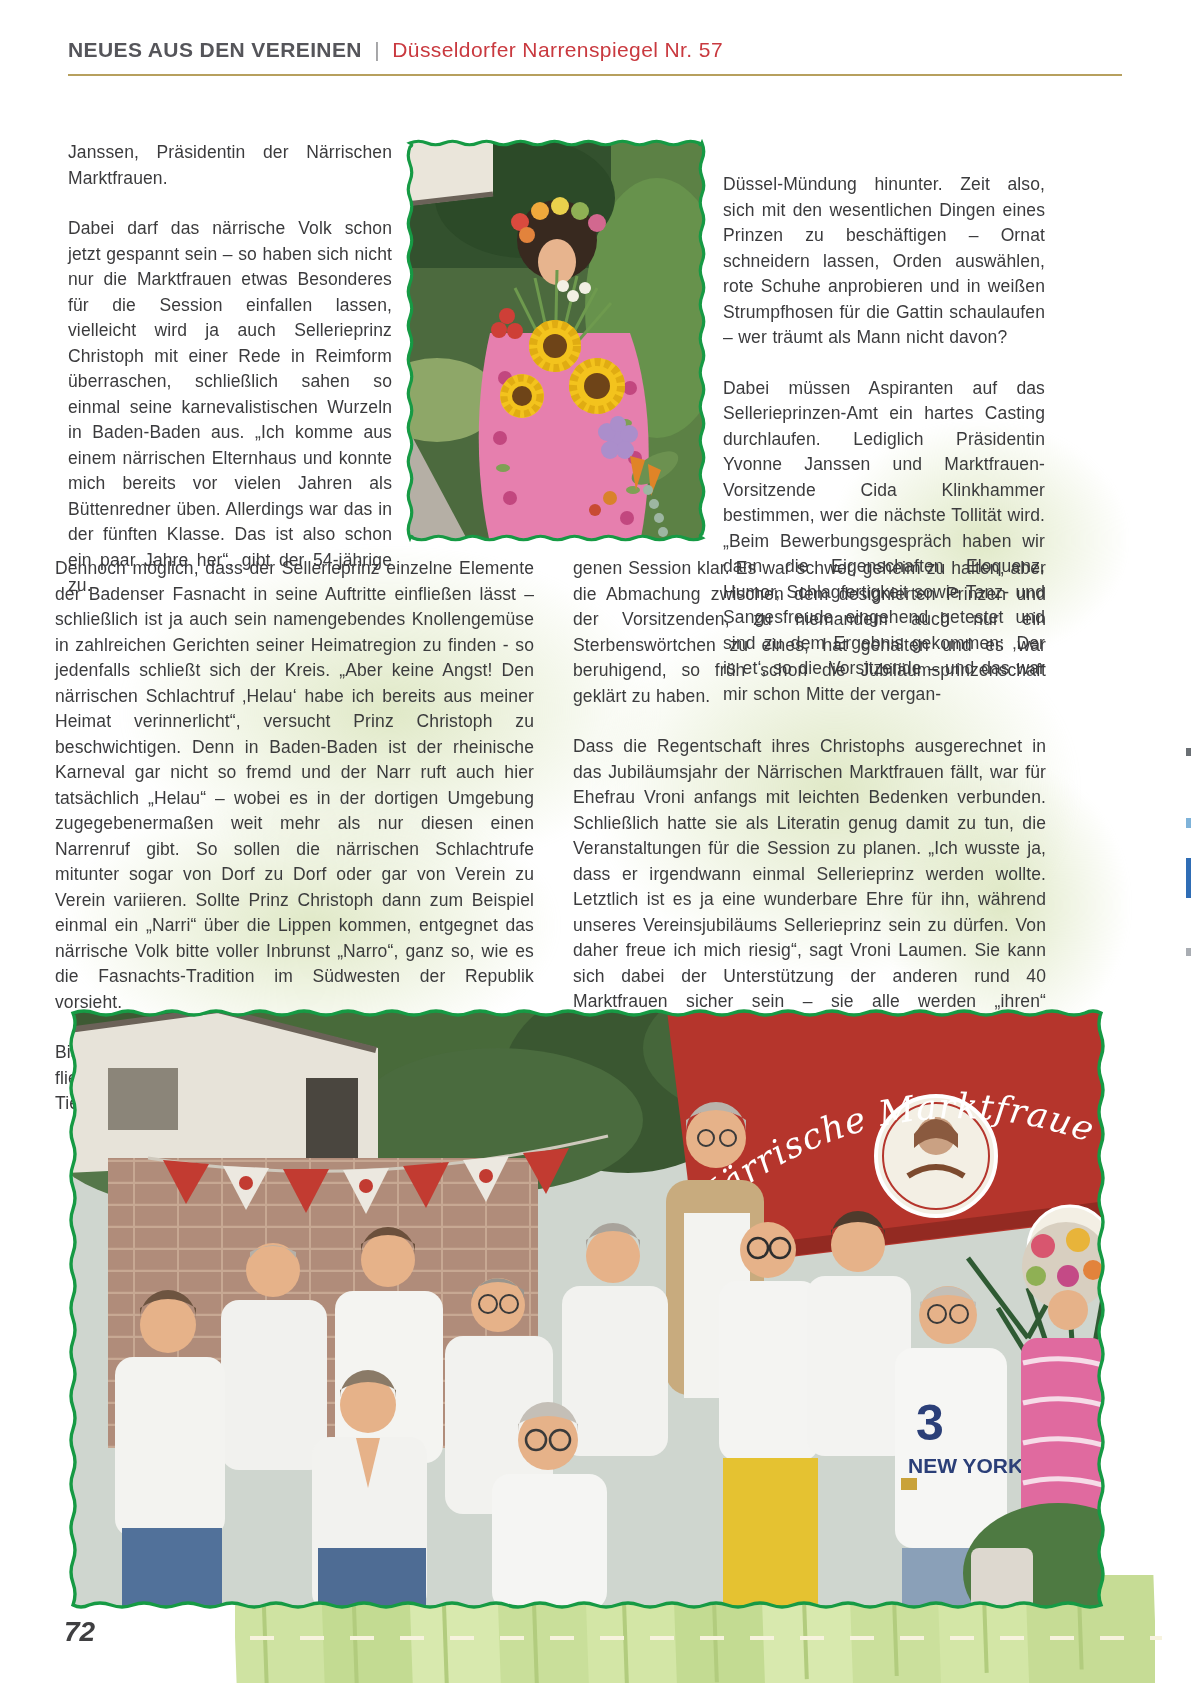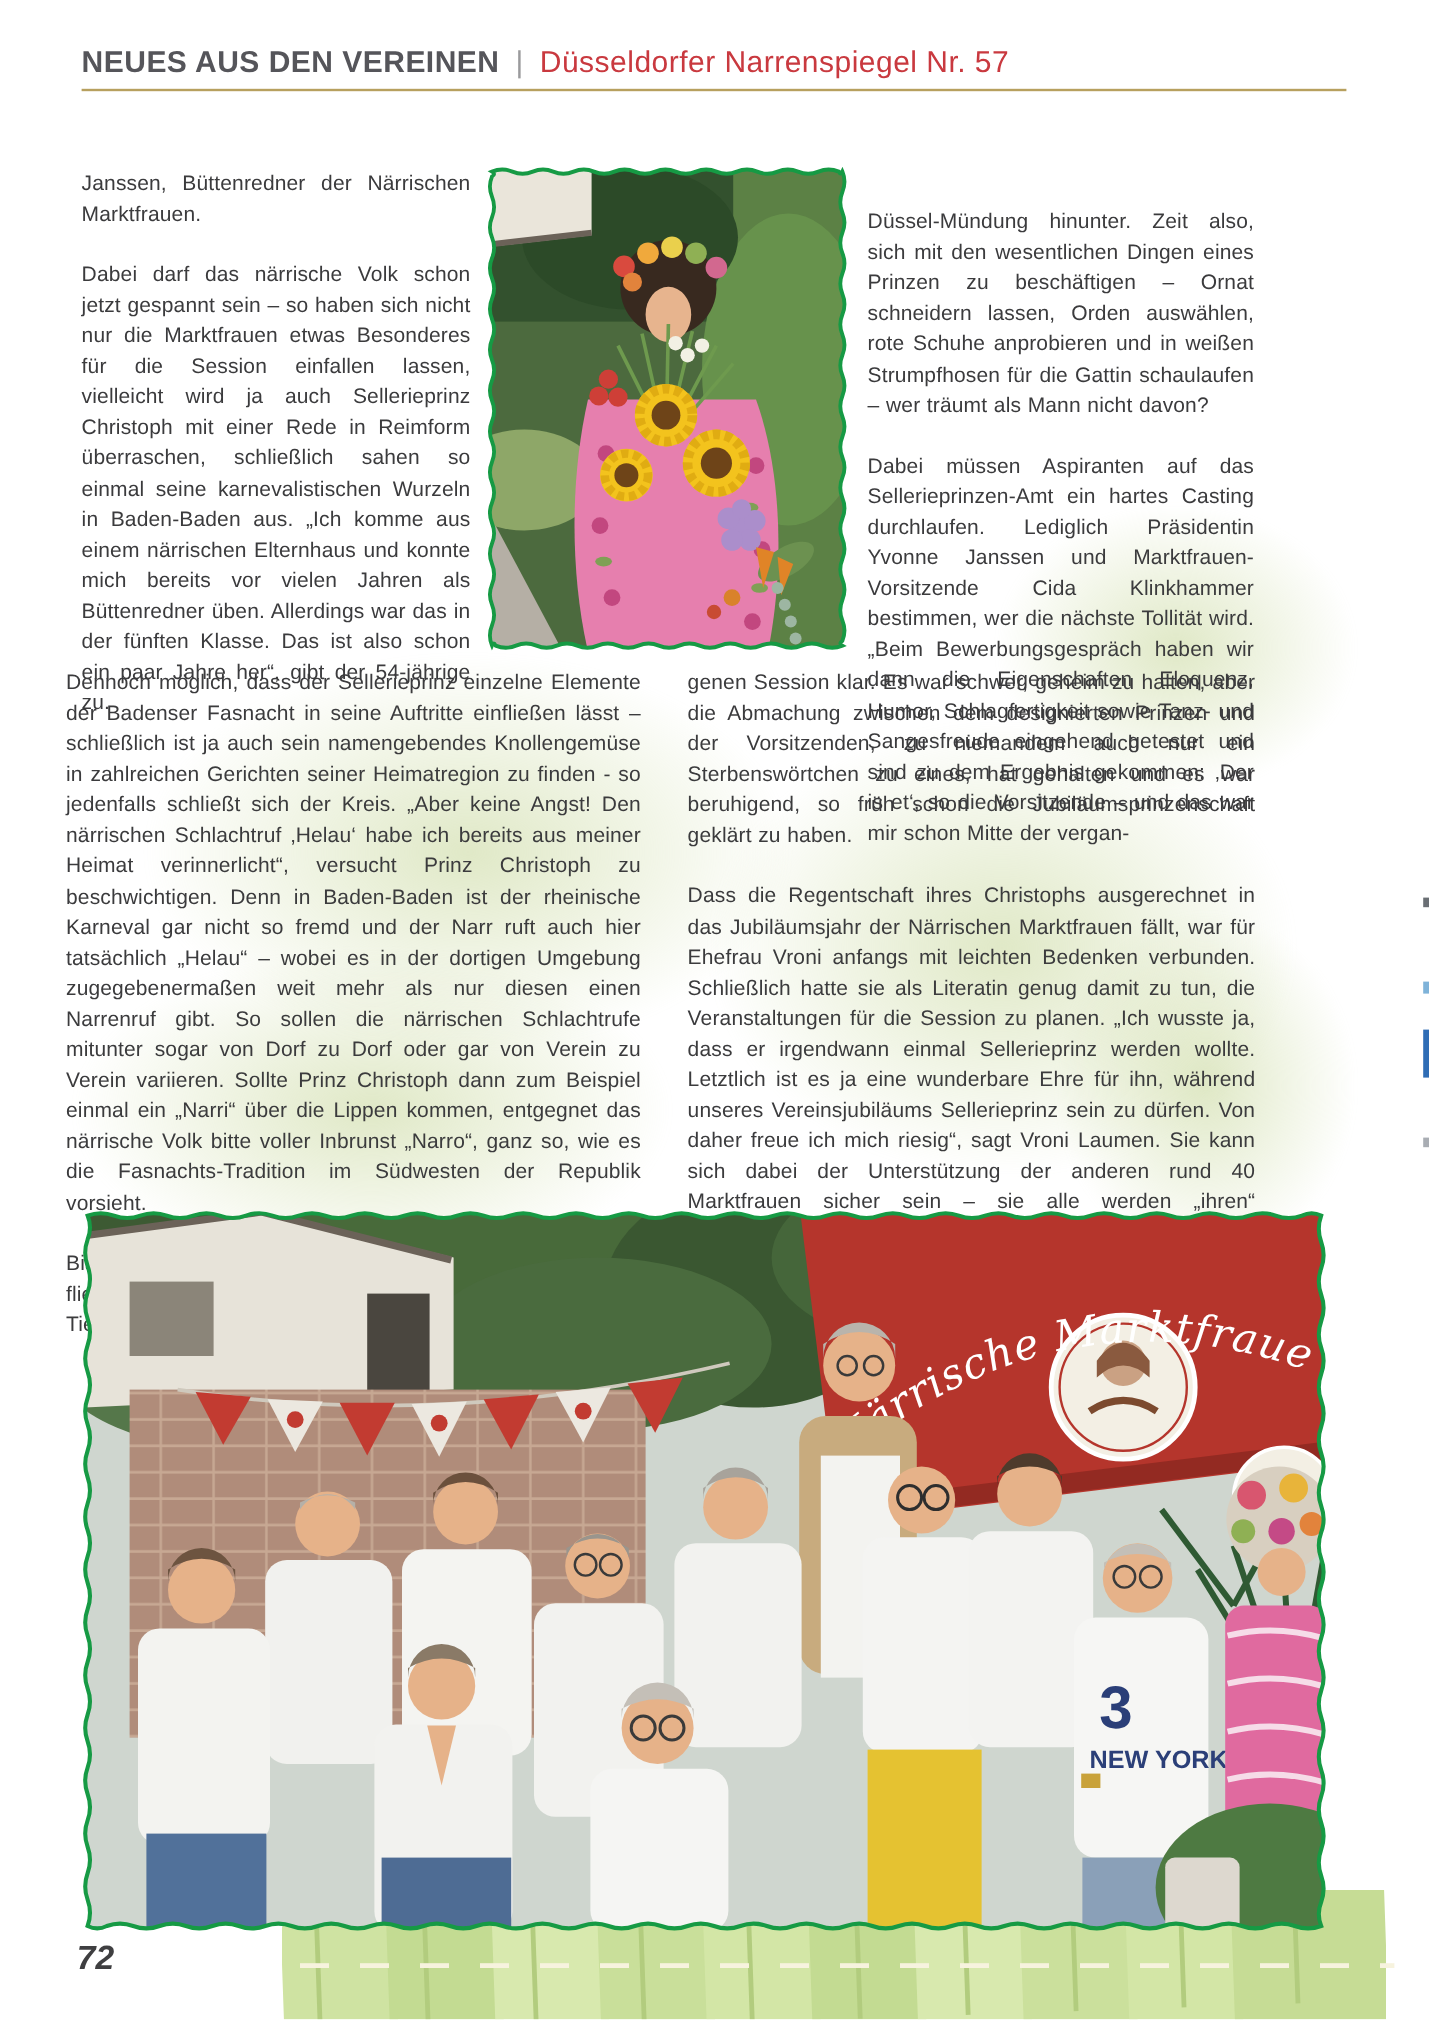--- a/index.html
+++ b/index.html
@@ -1,20 +1,20 @@
 <!DOCTYPE html>
 <html><head>
 <meta charset="utf-8">
 <style>
   html,body{margin:0;padding:0;background:#ffffff;}
   .page{position:relative;width:1191px;height:1683px;background:#ffffff;overflow:hidden;
         font-family:"Liberation Sans", sans-serif;color:#3b3b3d;}
   
   .header{position:absolute;left:68px;top:38px;width:1054px;}
-  .header-line{font-size:25px;letter-spacing:.4px;white-space:nowrap;}
+  .header-line{font-size:21px;letter-spacing:.4px;white-space:nowrap;}
   .header-section{font-weight:bold;color:#55555a;}
   .header-sep{color:#9a9a9c;font-weight:400;padding:0 6px;}
   .header-issue{font-weight:400;color:#c9393f;}
   .gold-rule{position:absolute;left:68px;top:74px;width:1054px;height:2px;background:#b7a05e;}
   
   .txt{position:absolute;text-align:justify;font-size:17.5px;line-height:25.5px;
        letter-spacing:.12px;word-spacing:.5px;color:#3b3b3d;z-index:2;}
   .txt p{margin:0 0 25px 0;}
   .col-left   {left:68px; top:140px; width:324px;}
   .col-right  {left:723px;top:140px; width:322px;margin-top:32px;}
@@ -52,21 +52,21 @@
   <div class="header">
     <div class="header-line">
       <span class="header-section">NEUES AUS DEN VEREINEN</span>
       <span class="header-sep">|</span>
       <span class="header-issue" style="color: rgb(201, 57, 63);">Düsseldorfer Narrenspiegel Nr. 57</span>
     </div>
   </div>
   <div class="gold-rule" style="background: rgb(183, 160, 94);"></div>
 
   <div class="txt col-left">
-    <p>Janssen, Büttenredner der Närrischen Marktfrauen.</p>
+    <p>Janssen, Präsidentin der Närrischen Marktfrauen.</p>
     <p>Dabei darf das närrische Volk schon jetzt gespannt sein – so haben sich nicht nur die Marktfrauen etwas Besonderes für die Session einfallen lassen, vielleicht wird ja auch Sellerieprinz Christoph mit einer Rede in Reimform überraschen, schließlich sahen so einmal seine karnevalistischen Wurzeln in Baden-Baden aus. „Ich komme aus einem närrischen Elternhaus und konnte mich bereits vor vielen Jahren als Büttenredner üben. Allerdings war das in der fünften Klasse. Das ist also schon ein paar Jahre her“, gibt der 54-jährige zu.</p>
   </div>
 
   <div class="txt col-right">
     <p>Düssel-Mündung hinunter. Zeit also, sich mit den wesentlichen Dingen eines Prinzen zu beschäftigen – Ornat schneidern lassen, Orden auswählen, rote Schuhe anprobieren und in weißen Strumpfhosen für die Gattin schaulaufen – wer träumt als Mann nicht davon?</p>
     <p>Dabei müssen Aspiranten auf das Sellerieprinzen-Amt ein hartes Casting durchlaufen. Lediglich Präsidentin Yvonne Janssen und Marktfrauen-Vorsitzende Cida Klinkhammer bestimmen, wer die nächste Tollität wird. „Beim Bewerbungsgespräch haben wir dann die Eigenschaften Eloquenz, Humor, Schlagfertigkeit sowie Tanz- und Sangesfreude eingehend getestet und sind zu dem Ergebnis gekommen: ‚Der is et‘, so die Vorsitzende – und das war mir schon Mitte der vergan-</p>
   </div>
 
   <div class="txt wide-left">
     <p>Dennoch möglich, dass der Sellerieprinz einzelne Elemente der Badenser Fasnacht in seine Auftritte einfließen lässt – schließlich ist ja auch sein namengebendes Knollengemüse in zahlreichen Gerichten seiner Heimatregion zu finden - so jedenfalls schließt sich der Kreis. „Aber keine Angst! Den närrischen Schlachtruf ‚Helau‘ habe ich bereits aus meiner Heimat verinnerlicht“, versucht Prinz Christoph zu beschwichtigen. Denn in Baden-Baden ist der rheinische Karneval gar nicht so fremd und der Narr ruft auch hier tatsächlich „Helau“ – wobei es in der dortigen Umgebung zugegebenermaßen weit mehr als nur diesen einen Narrenruf gibt. So sollen die närrischen Schlachtrufe mitunter sogar von Dorf zu Dorf oder gar von Verein zu Verein variieren. Sollte Prinz Christoph dann zum Beispiel einmal ein „Narri“ über die Lippen kommen, entgegnet das närrische Volk bitte voller Inbrunst „Narro“, ganz so, wie es die Fasnachts-Tradition im Südwesten der Republik vorsieht.</p>

